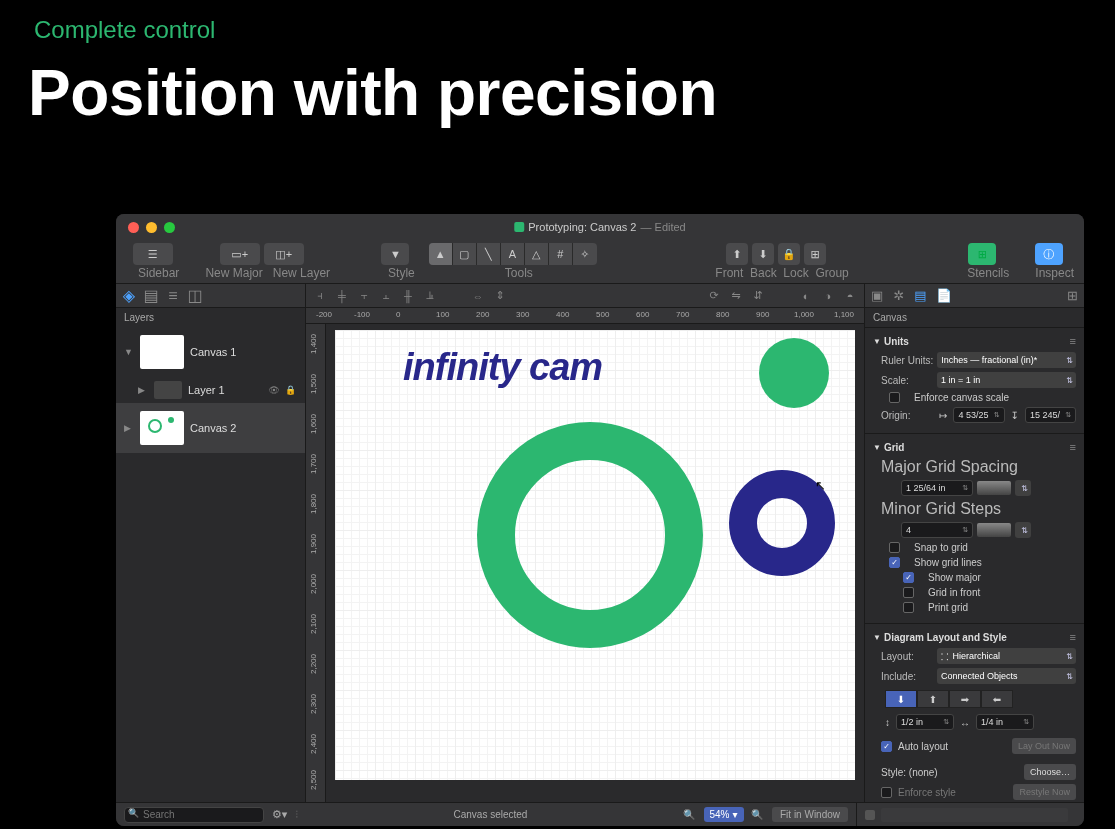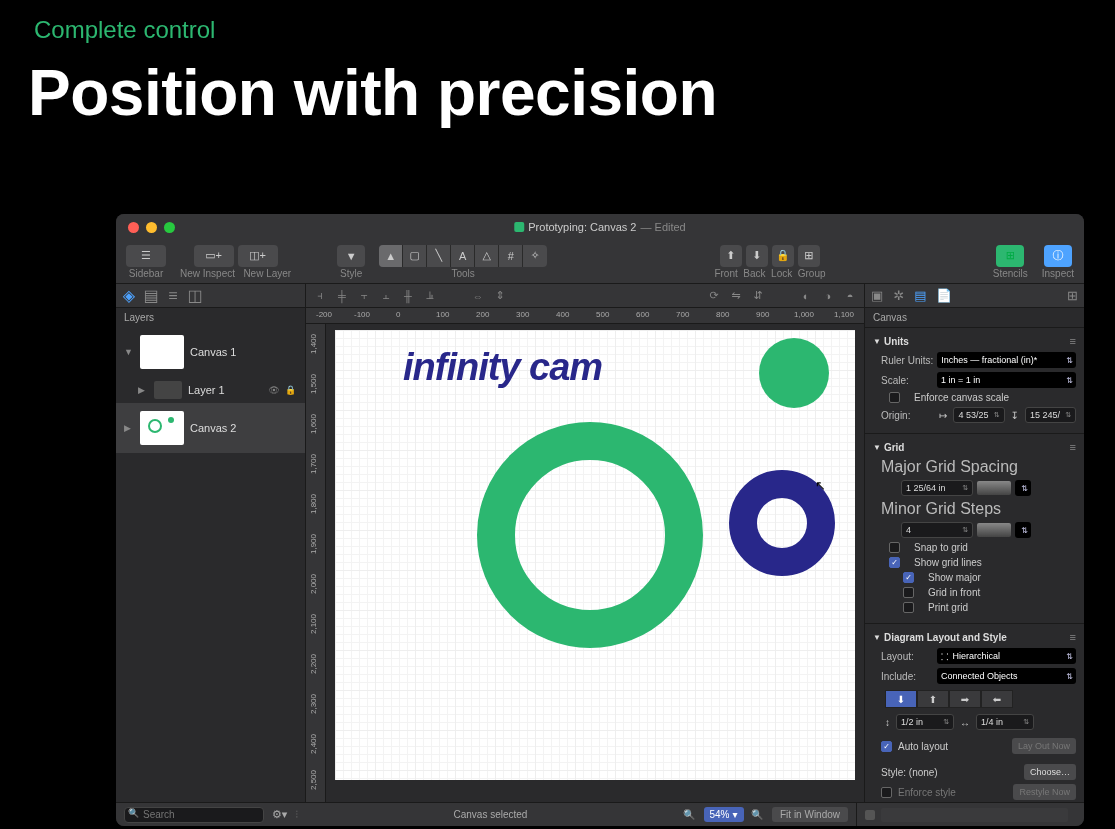--- a/index.html
+++ b/index.html
@@ -13,21 +13,21 @@
 .tl.red { background: #ff5f56; } .tl.yellow { background: #ffbd2e; } .tl.green { background: #27c93f; }
 .title-text { position: absolute; left: 50%; transform: translateX(-50%); color: #ccc; font-size: 11px; display: flex; align-items: center; gap: 4px; }
 .title-text .dim { color: #888; }
 .doc-icon { width:10px; height:10px; background:#2cb770; border-radius:2px; display:inline-block; }
 .toolbar { height: 44px; background: #353537; border-bottom: 1px solid #1a1a1a; display: flex; align-items: center; padding: 0 10px; gap: 14px; position: relative; }
 .tb-group { display:flex; flex-direction:column; align-items:center; gap:1px; }
 .tb-btns { display:flex; gap:4px; }
 .tb-btn { background:#4a4a4c; border-radius:4px; display:flex; align-items:center; justify-content:center; width:28px; height:22px; color:#ccc; font-size:11px; }
 .tb-btn.wide { width:40px; }
 .tb-btn.narrow { width:22px; }
-.tb-label { color:#888; font-size:10px; }
+.tb-label { color:#888; font-size:12px;margin-left:12px; }
 .tb-spacer { flex:1; }
 .tool-cluster { display:flex; background:#4a4a4c; border-radius:4px; overflow:hidden; }
 .tool-cluster .tb-btn { background:transparent; border-radius:0; width:24px; border-right:1px solid #2a2a2a; }
 .tool-cluster .tb-btn:last-child { border-right:none; }
 .tool-cluster .tb-btn.active { background:#6a6a6c; }
 .main-area { display:flex; height: calc(100% - 70px - 24px); }
 .sidebar { width:190px; background:#2a2a2c; border-right:1px solid #1a1a1a; display:flex; flex-direction:column; }
 .sidebar-tabs { height:24px; background:#353537; display:flex; align-items:center; padding:0 6px; gap:8px; border-bottom:1px solid #1a1a1a; }
 .sidebar-tabs .ico { width:14px; height:14px; display:flex; align-items:center; justify-content:center; color:#888; }
 .sidebar-tabs .ico.active { color:#4ea3ff; }
@@ -60,21 +60,21 @@
 .insp-tabs .ico { color:#888; font-size:13px; }
 .insp-tabs .ico.active { color:#4ea3ff; }
 .insp-tabs .spacer { flex:1; }
 .insp-header { padding:4px 8px; color:#aaa; font-size:10px; border-bottom:1px solid #1a1a1a; }
 .section { border-bottom:1px solid #1a1a1a; padding:4px 8px 8px 8px; }
 .sec-title { display:flex; align-items:center; gap:3px; font-weight:600; color:#ddd; font-size:10px; padding:3px 0; }
 .sec-title .tri { font-size:8px; }
 .sec-title .menu-dots { margin-left:auto; color:#888; font-size:11px; }
 .field-row { display:flex; align-items:center; gap:4px; padding:2px 0 2px 8px; }
 .field-label { color:#bbb; font-size:10px; min-width:52px; }
-.field-select { flex:1; background:#000000; border-radius:3px; height:16px; font-size:9px; color:#fff; padding:0 4px; display:flex; align-items:center; position:relative; }
+.field-select { flex:1; background:#404040; border-radius:3px; height:16px; font-size:9px; color:#fff; padding:0 4px; display:flex; align-items:center; position:relative; }
 .field-select::after { content:"⇅"; position:absolute; right:3px; color:#cce; font-size:8px; }
 .origin-row { display:flex; gap:6px; align-items:center; padding:2px 0 2px 8px; }
 .num-field { background:#1a1a1c; border:1px solid #444; border-radius:3px; height:16px; font-size:9px; color:#ddd; padding:0 4px; display:flex; align-items:center; gap:2px; width:58px; }
 .num-field::after { content:"⇅"; color:#888; margin-left:auto; font-size:7px; }
 .sub-label { color:#bbb; font-size:16px; padding:2px 0 2px 8px; }
 .chk-row { display:flex; align-items:center; gap:14px; padding:2px 0 2px 16px; font-size:10px; color:#ccc; }
 .chk { width:11px; height:11px; border:1px solid #666; border-radius:2px; background:#1a1a1c; display:flex; align-items:center; justify-content:center; font-size:8px; color:#fff; }
 .chk.on { background:#4864b8; border-color:#4864b8; }
 .slider-swatch { width:34px; height:14px; background:linear-gradient(#888,#444); border-radius:2px; }
 .layout-seg { display:flex; gap:0; margin:4px 0 4px 12px; }
@@ -116,21 +116,21 @@
   <div class="toolbar">
     <div class="tb-group">
       <div class="tb-btn wide">☰</div>
       <div class="tb-label">Sidebar</div>
     </div>
     <div class="tb-group">
       <div class="tb-btns">
         <div class="tb-btn wide">▭+</div>
         <div class="tb-btn wide">◫+</div>
       </div>
-      <div class="tb-label"><span>New Inspect</span>&nbsp;&nbsp;&nbsp;<span>New Layer</span></div>
+      <div class="tb-label"><span>New Major</span>&nbsp;&nbsp;&nbsp;<span>New Layer</span></div>
     </div>
     <div style="width:18px"></div>
     <div class="tb-group">
       <div class="tb-btn">▼</div>
       <div class="tb-label">Style</div>
     </div>
     <div class="tb-group">
       <div class="tool-cluster">
         <div class="tb-btn active">▲</div>
         <div class="tb-btn">▢</div>

